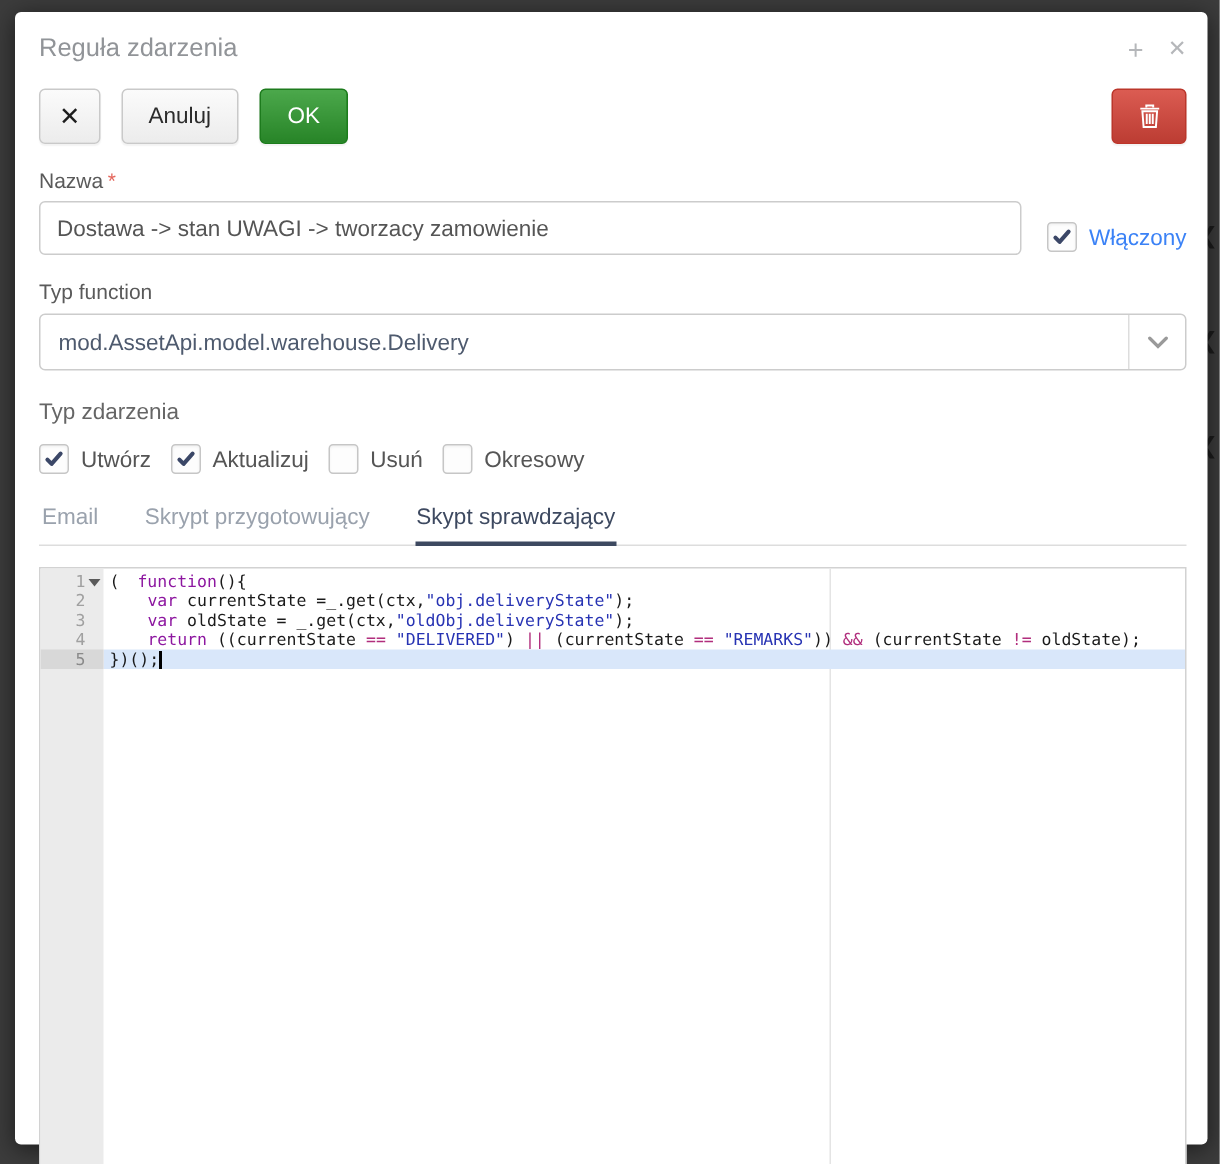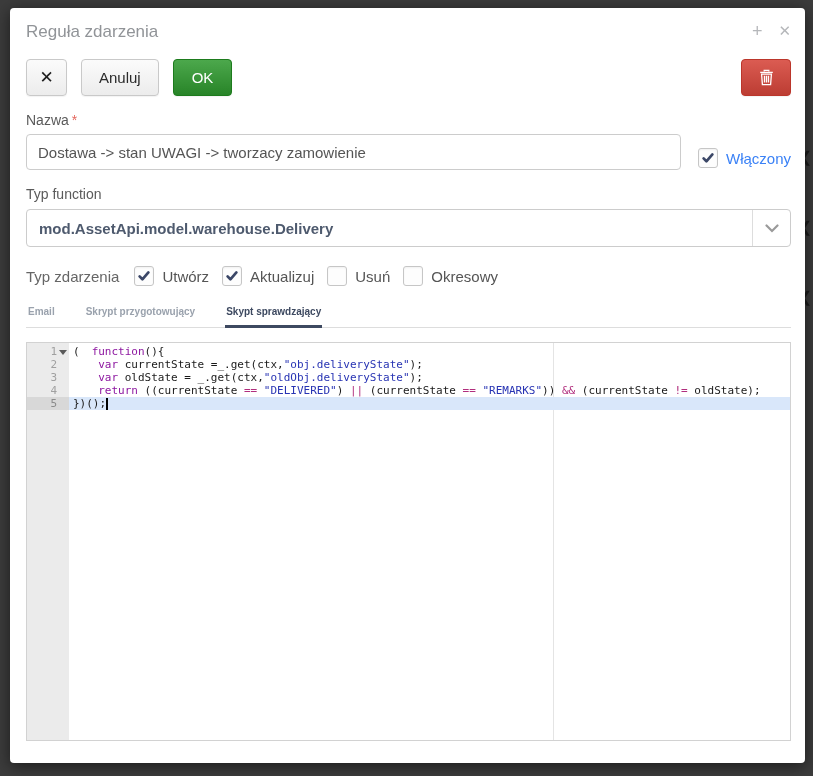--- a/index.html
+++ b/index.html
@@ -4,21 +4,21 @@
 <style>
   * { margin:0; padding:0; box-sizing:border-box; }
   html,body { width:813px; height:776px; }
   body { font-family:"Liberation Sans","DejaVu Sans",sans-serif; background:#3c3c3c; overflow:hidden; position:relative; }
   .backdrop { position:absolute; inset:0; background:#3c3c3c; }
   .backdrop .bg-chev { position:absolute; right:1px; color:#1c1c1c; font-size:15px; font-weight:bold; }
 
   .modal { position:absolute; left:10px; top:8px; width:795px; height:755px; background:#fff;
            border-radius:4px; box-shadow:0 3px 16px rgba(0,0,0,.55); padding:12px 14px 0 16px; }
 
-  .dlg-header { display:flex; align-items:center; }
+  .dlg-header { display:flex; align-items:flex-end; }
   .dlg-title { font-size:17px; color:#919498; font-weight:400; padding-top:2px; }
   .win-icons { margin-left:auto; display:flex; gap:16px; color:#b5b7ba; }
   .win-icons .wi { font-size:18px; line-height:18px; cursor:pointer; }
 
   .toolbar { margin-top:17px; display:flex; align-items:center; gap:14px; }
   .btn { height:37px; border:1px solid #c9c9c9; border-radius:4px; font-size:15px; color:#2b2b2b;
          background:linear-gradient(#fbfbfb,#ececec); padding:0 17px; cursor:pointer;
          box-shadow:0 1px 1px rgba(0,0,0,.05); font-family:inherit; display:flex; align-items:center; justify-content:center; }
   .btn-x { width:41px; padding:0; font-weight:bold; font-size:17px; color:#1d1d1d; }
   .btn-ok { background:linear-gradient(rgba(255,255,255,.14),rgba(0,0,0,.14)), var(--accent_green);
@@ -37,30 +37,30 @@
                    color:#3b82f6; font-size:15px; cursor:pointer; align-self:flex-end; margin-bottom:2px; }
 
   .cb { width:20px; height:20px; border:1px solid #c6c6c6; border-radius:3px; background:#fdfdfd;
         display:inline-flex; align-items:center; justify-content:center; flex:0 0 auto;
         box-shadow:inset 0 1px 2px rgba(0,0,0,.05); }
   .cb svg { visibility:hidden; }
   .cb.checked svg { visibility:visible; }
 
   .select-box { margin-top:7px; height:38px; border:1px solid #ccc; border-radius:4px; display:flex;
                 align-items:stretch; background:#fff; cursor:pointer; }
-  .select-value { flex:1; display:flex; align-items:center; padding:0 12px; font-size:15px; color:#4e5a6e;font-weight:bold; }
+  .select-value { flex:1; display:flex; align-items:center; padding:0 12px; font-size:15px; color:#4e5a6e; }
   .select-caret { width:38px; border-left:1px solid #ddd; display:flex; align-items:center; justify-content:center; color:#9a9a9a; }
 
-  .event-row { margin-top:19px; display:flex; align-items:center; gap:13px; }
+  .event-row { margin-top:19px; display:flex; gap:13px;flex-direction:column; }
   .event-label { font-size:15px; color:#666; margin-right:2px; }
   .cb-item { display:flex; align-items:center; gap:8px; font-size:15px; color:#555; cursor:pointer; }
 
   .tabs { margin-top:15px; display:flex; gap:29px; border-bottom:1px solid #ddd; padding-left:1px; }
-  .tab { font-size:10px; color:#9aa2ad; padding:5px 1px 8px; border-bottom:3px solid transparent;
-         margin-bottom:-1px; cursor:pointer;font-weight:bold; }
+  .tab { font-size:15px; color:#9aa2ad; padding:5px 1px 8px; border-bottom:3px solid transparent;
+         margin-bottom:-1px; cursor:pointer; }
   .tab.active { color:var(--tab_active); border-bottom-color:var(--tab_active); }
 
   .editor { margin-top:14px; height:399px; border:1px solid #d2d2d2; display:flex; position:relative;
             background:#fff; font-family:"DejaVu Sans Mono","Liberation Mono",monospace; font-size:11px;
             line-height:13px; overflow:hidden; }
   .gutter { width:42px; background:#ebebeb; color:#a0a0a0; padding-top:2px; flex:0 0 auto; position:relative; z-index:2; }
   .gline { height:13px; text-align:right; padding-right:12px; position:relative; }
   .gline.act { background:#d8d8d8; color:#8a8a8a; }
   .caret { position:absolute; right:2px; top:5px; width:0; height:0;
            border-left:4px solid transparent; border-right:4px solid transparent; border-top:5px solid #5a5a5a; }

